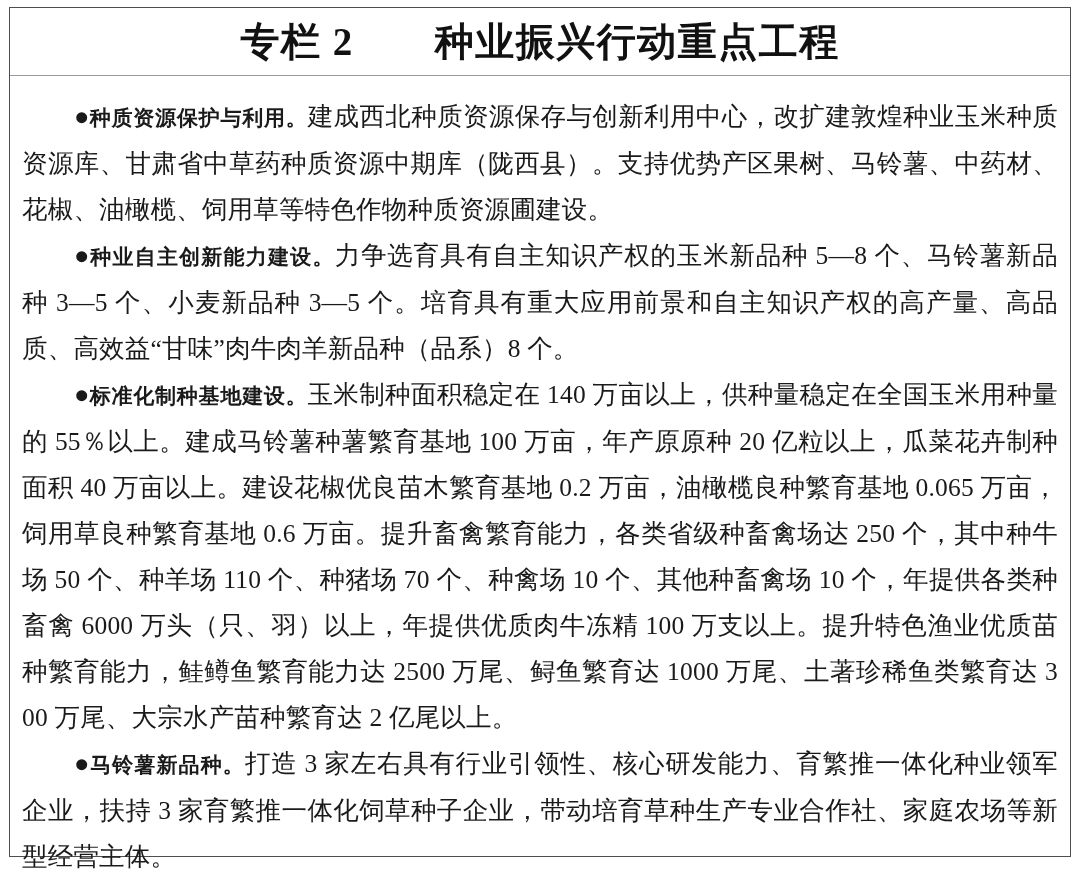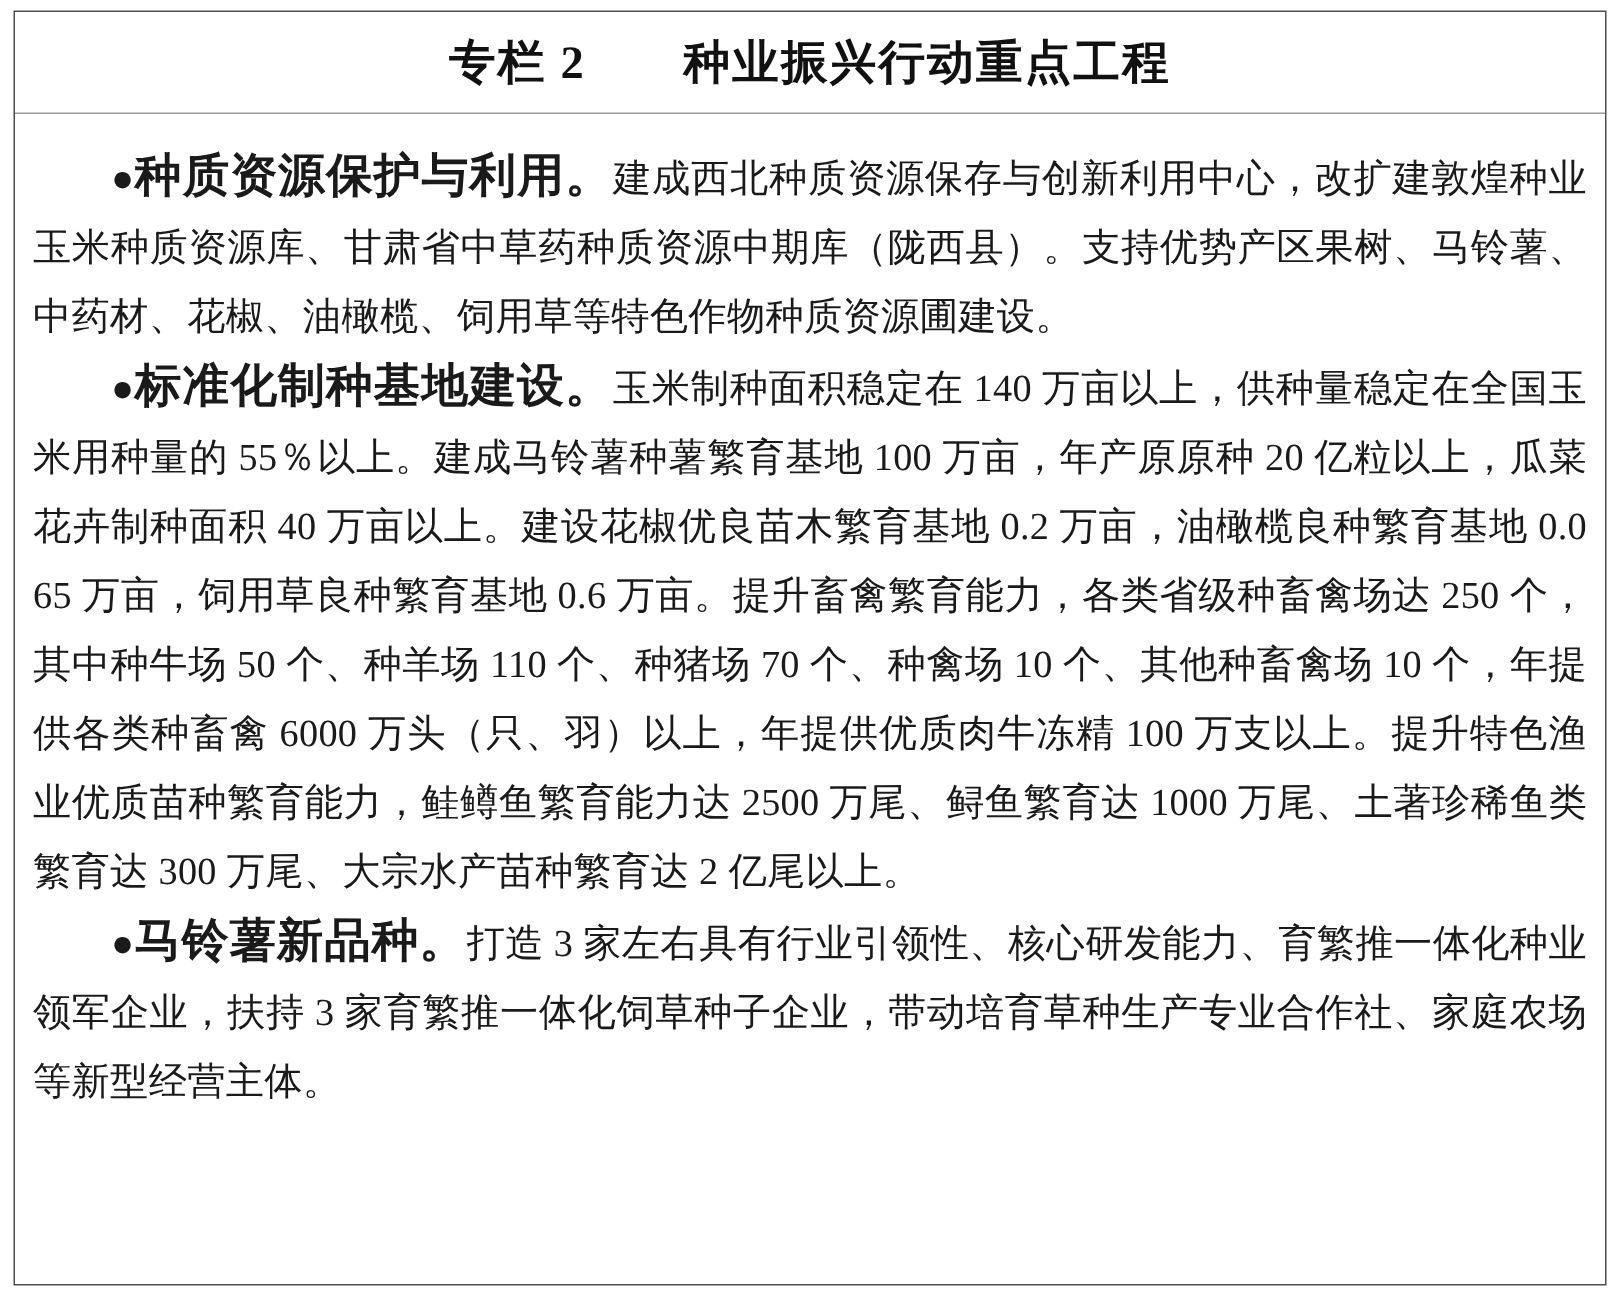--- a/index.html
+++ b/index.html
@@ -40,21 +40,21 @@
     height: 68px;
     box-sizing: border-box;
     border-bottom: 1.6px solid #9a9aa0;
     display: flex;
     align-items: center;
     justify-content: center;
   }
 
   .panel-title {
     font-weight: bold;
-    font-size: 31px;
+    font-size: 39px;
     letter-spacing: 1.5px;
     color: #111111;
     white-space: pre;
     text-align: center;
   }
 
   
   .panel-body {
     box-sizing: border-box;
     padding: 18px 12px 0 12px;
@@ -72,21 +72,21 @@
     word-break: break-all;
   }
 
   .bullet {
     font-weight: bold;
     font-size: 25.5px;
   }
 
   .lead {
     font-weight: bold;
-    font-size: 31px;
+    font-size: 21px;
     letter-spacing: 0.6px;
   }
 
   .rest {
     font-weight: normal;
   }
 </style>
 </head>
 <body>
 
@@ -97,20 +97,23 @@
     <div class="panel-header">
       <div class="panel-title">专栏 2　　种业振兴行动重点工程</div>
     </div>
 
     <div class="panel-body">
 
       <p class="para">
         <span class="bullet">●</span><span class="lead">种质资源保护与利用。</span><span class="rest">建成西北种质资源保存与创新利用中心，改扩建敦煌种业玉米种质资源库、甘肃省中草药种质资源中期库（陇西县）。支持优势产区果树、马铃薯、中药材、花椒、油橄榄、饲用草等特色作物种质资源圃建设。</span>
       </p>
 
+      <p class="para">
+        <span class="bullet">●</span><span class="lead">种业自主创新能力建设。</span><span class="rest">力争选育具有自主知识产权的玉米新品种 5—8 个、马铃薯新品种 3—5 个、小麦新品种 3—5 个。培育具有重大应用前景和自主知识产权的高产量、高品质、高效益“甘味”肉牛肉羊新品种（品系）8 个。</span>
+      </p>
 
       <p class="para">
         <span class="bullet">●</span><span class="lead">标准化制种基地建设。</span><span class="rest">玉米制种面积稳定在 140 万亩以上，供种量稳定在全国玉米用种量的 55％以上。建成马铃薯种薯繁育基地 100 万亩，年产原原种 20 亿粒以上，瓜菜花卉制种面积 40 万亩以上。建设花椒优良苗木繁育基地 0.2 万亩，油橄榄良种繁育基地 0.065 万亩，饲用草良种繁育基地 0.6 万亩。提升畜禽繁育能力，各类省级种畜禽场达 250 个，其中种牛场 50 个、种羊场 110 个、种猪场 70 个、种禽场 10 个、其他种畜禽场 10 个，年提供各类种畜禽 6000 万头（只、羽）以上，年提供优质肉牛冻精 100 万支以上。提升特色渔业优质苗种繁育能力，鲑鳟鱼繁育能力达 2500 万尾、鲟鱼繁育达 1000 万尾、土著珍稀鱼类繁育达 300 万尾、大宗水产苗种繁育达 2 亿尾以上。</span>
       </p>
 
       <p class="para">
         <span class="bullet">●</span><span class="lead">马铃薯新品种。</span><span class="rest">打造 3 家左右具有行业引领性、核心研发能力、育繁推一体化种业领军企业，扶持 3 家育繁推一体化饲草种子企业，带动培育草种生产专业合作社、家庭农场等新型经营主体。</span>
       </p>
 
     </div>

